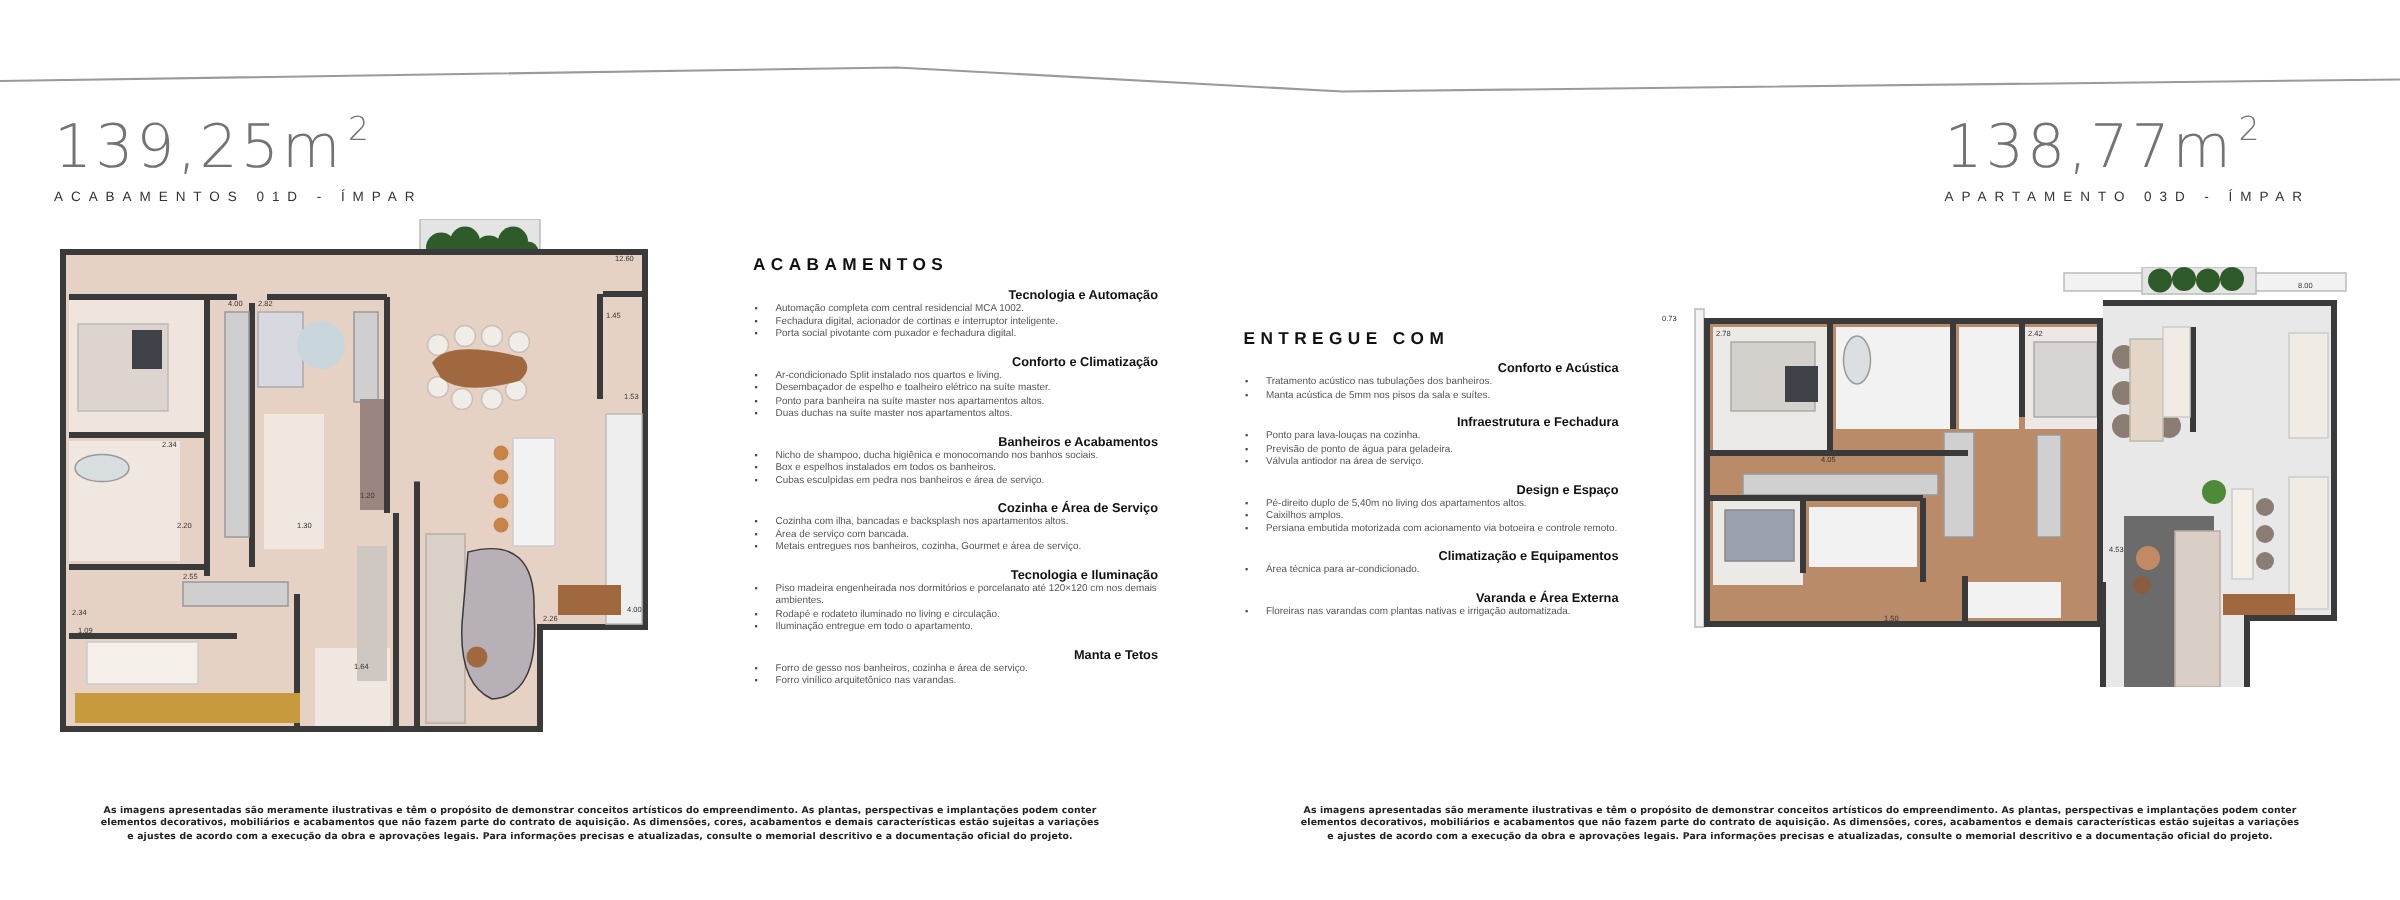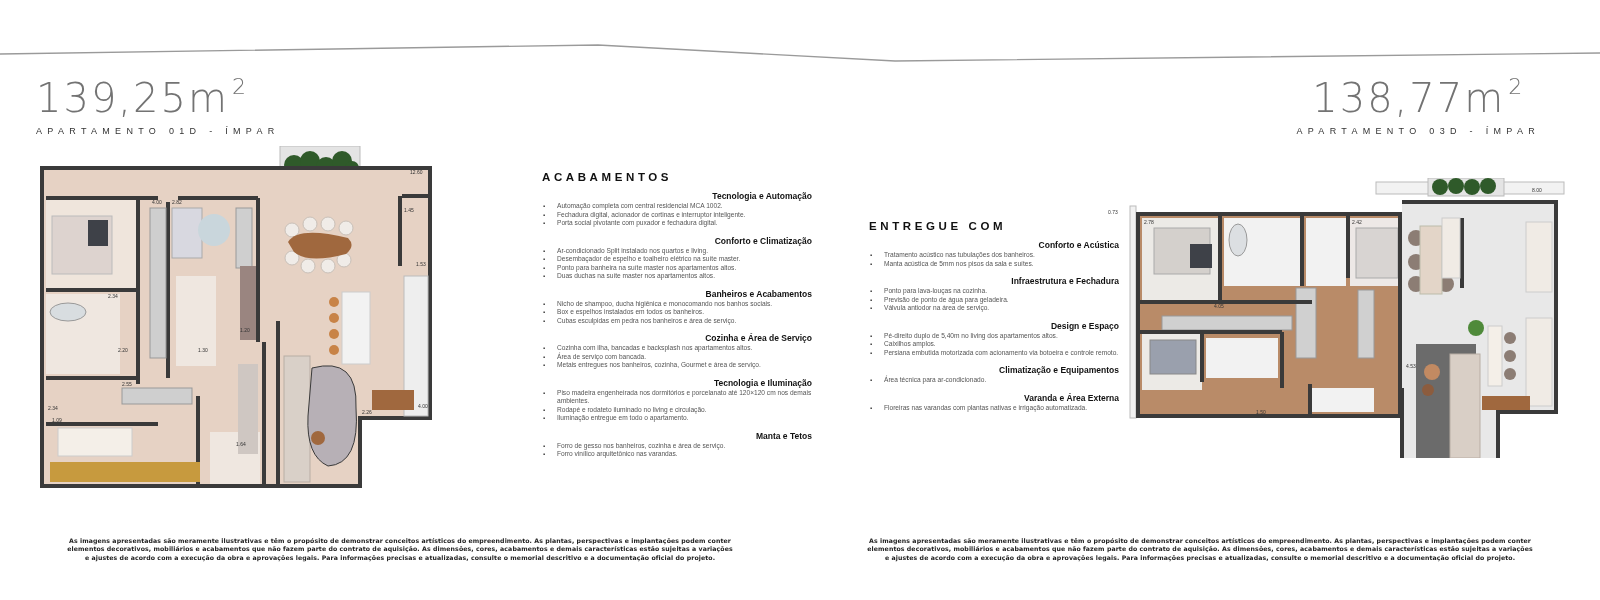--- a/index.html
+++ b/index.html
@@ -6,28 +6,28 @@
   html, body { width: 1600px; height: 600px; background: #ffffff; overflow: hidden; }
   body { position: relative; font-family: "Liberation Sans", sans-serif; color: #1a1a1a; }
 
   .top-line { position: absolute; left: 0; top: 0; width: 1600px; height: 70px; }
 
   .area-block { position: absolute; }
   .area-block .area { font-family: "DejaVu Sans", sans-serif; font-weight: 200; font-size: 40px; letter-spacing: 2px; color: #737373; line-height: 1; }
   .area-block .area sup { font-size: 22px; vertical-align: top; position: relative; top: -2px; margin-left: 3px; }
   .area-block .apt { font-size: 9px; letter-spacing: 5.3px; color: #333; margin-top: 8px; font-family: "Liberation Sans", sans-serif; }
   #left-area { left: 36px; top: 78px; }
-  #right-area { right: 60px; top: 78px; text-align: center; }
+  #right-area { right: 60px; top: 78px; text-align: left; }
 
   .plan { position: absolute; overflow: hidden; }
   .plan svg { display: block; }
   #plan-left { left: 38px; top: 146px; width: 404px; height: 354px; }
   #plan-right { left: 1106px; top: 178px; width: 460px; height: 280px; }
 
-  .specs { position: absolute; font-family: "Liberation Sans", sans-serif; margin-left: 40px; }
+  .specs { position: absolute; font-family: "Liberation Sans", sans-serif; }
   .specs h2 { font-size: 11.5px; font-weight: bold; letter-spacing: 3.6px; margin-bottom: 8px; color: #111; }
   .specs h3 { font-size: 8.5px; font-weight: bold; color: #111; margin-top: 8px; margin-bottom: 1px; text-align: right; }
   .specs h3:first-of-type { margin-top: 0; }
   .specs ul { list-style: none; }
   .specs li { font-size: 6.6px; line-height: 8.5px; color: #555; padding-left: 15px; position: relative; }
   .specs li::before { content: "\25AA"; position: absolute; left: 1px; top: 0; font-size: 6px; color: #444; }
   #specs-left { left: 502px; top: 171px; width: 270px; }
   #specs-right { left: 829px; top: 220px; width: 250px; }
 
   .disclaimer { position: absolute; top: 537px; width: 690px; text-align: center; font-family: "DejaVu Sans", sans-serif; font-weight: bold; font-size: 6.2px; line-height: 8.3px; color: #222; letter-spacing: 0.1px; }
@@ -38,21 +38,21 @@
 </style>
 </head>
 <body>
 
 <svg class="top-line" viewBox="0 0 1600 70" width="1600" height="70">
   <polyline points="0,54 598,45 895,61 1600,53" fill="none" stroke="#9a9a9a" stroke-width="1.4"></polyline>
 </svg>
 
 <div class="area-block" id="left-area">
   <div class="area"><span>139,25m</span><sup>2</sup></div>
-  <div class="apt">APARTAMENTO 01D - ÍMPAR</div>
+  <div class="apt">ACABAMENTOS 01D - ÍMPAR</div>
 </div>
 
 <div class="area-block" id="right-area">
   <div class="area"><span>138,77m</span><sup>2</sup></div>
   <div class="apt">APARTAMENTO 03D - ÍMPAR</div>
 </div>
 
 <div class="plan" id="plan-left">
   <svg width="404" height="354" viewBox="0 0 404 354">
 

